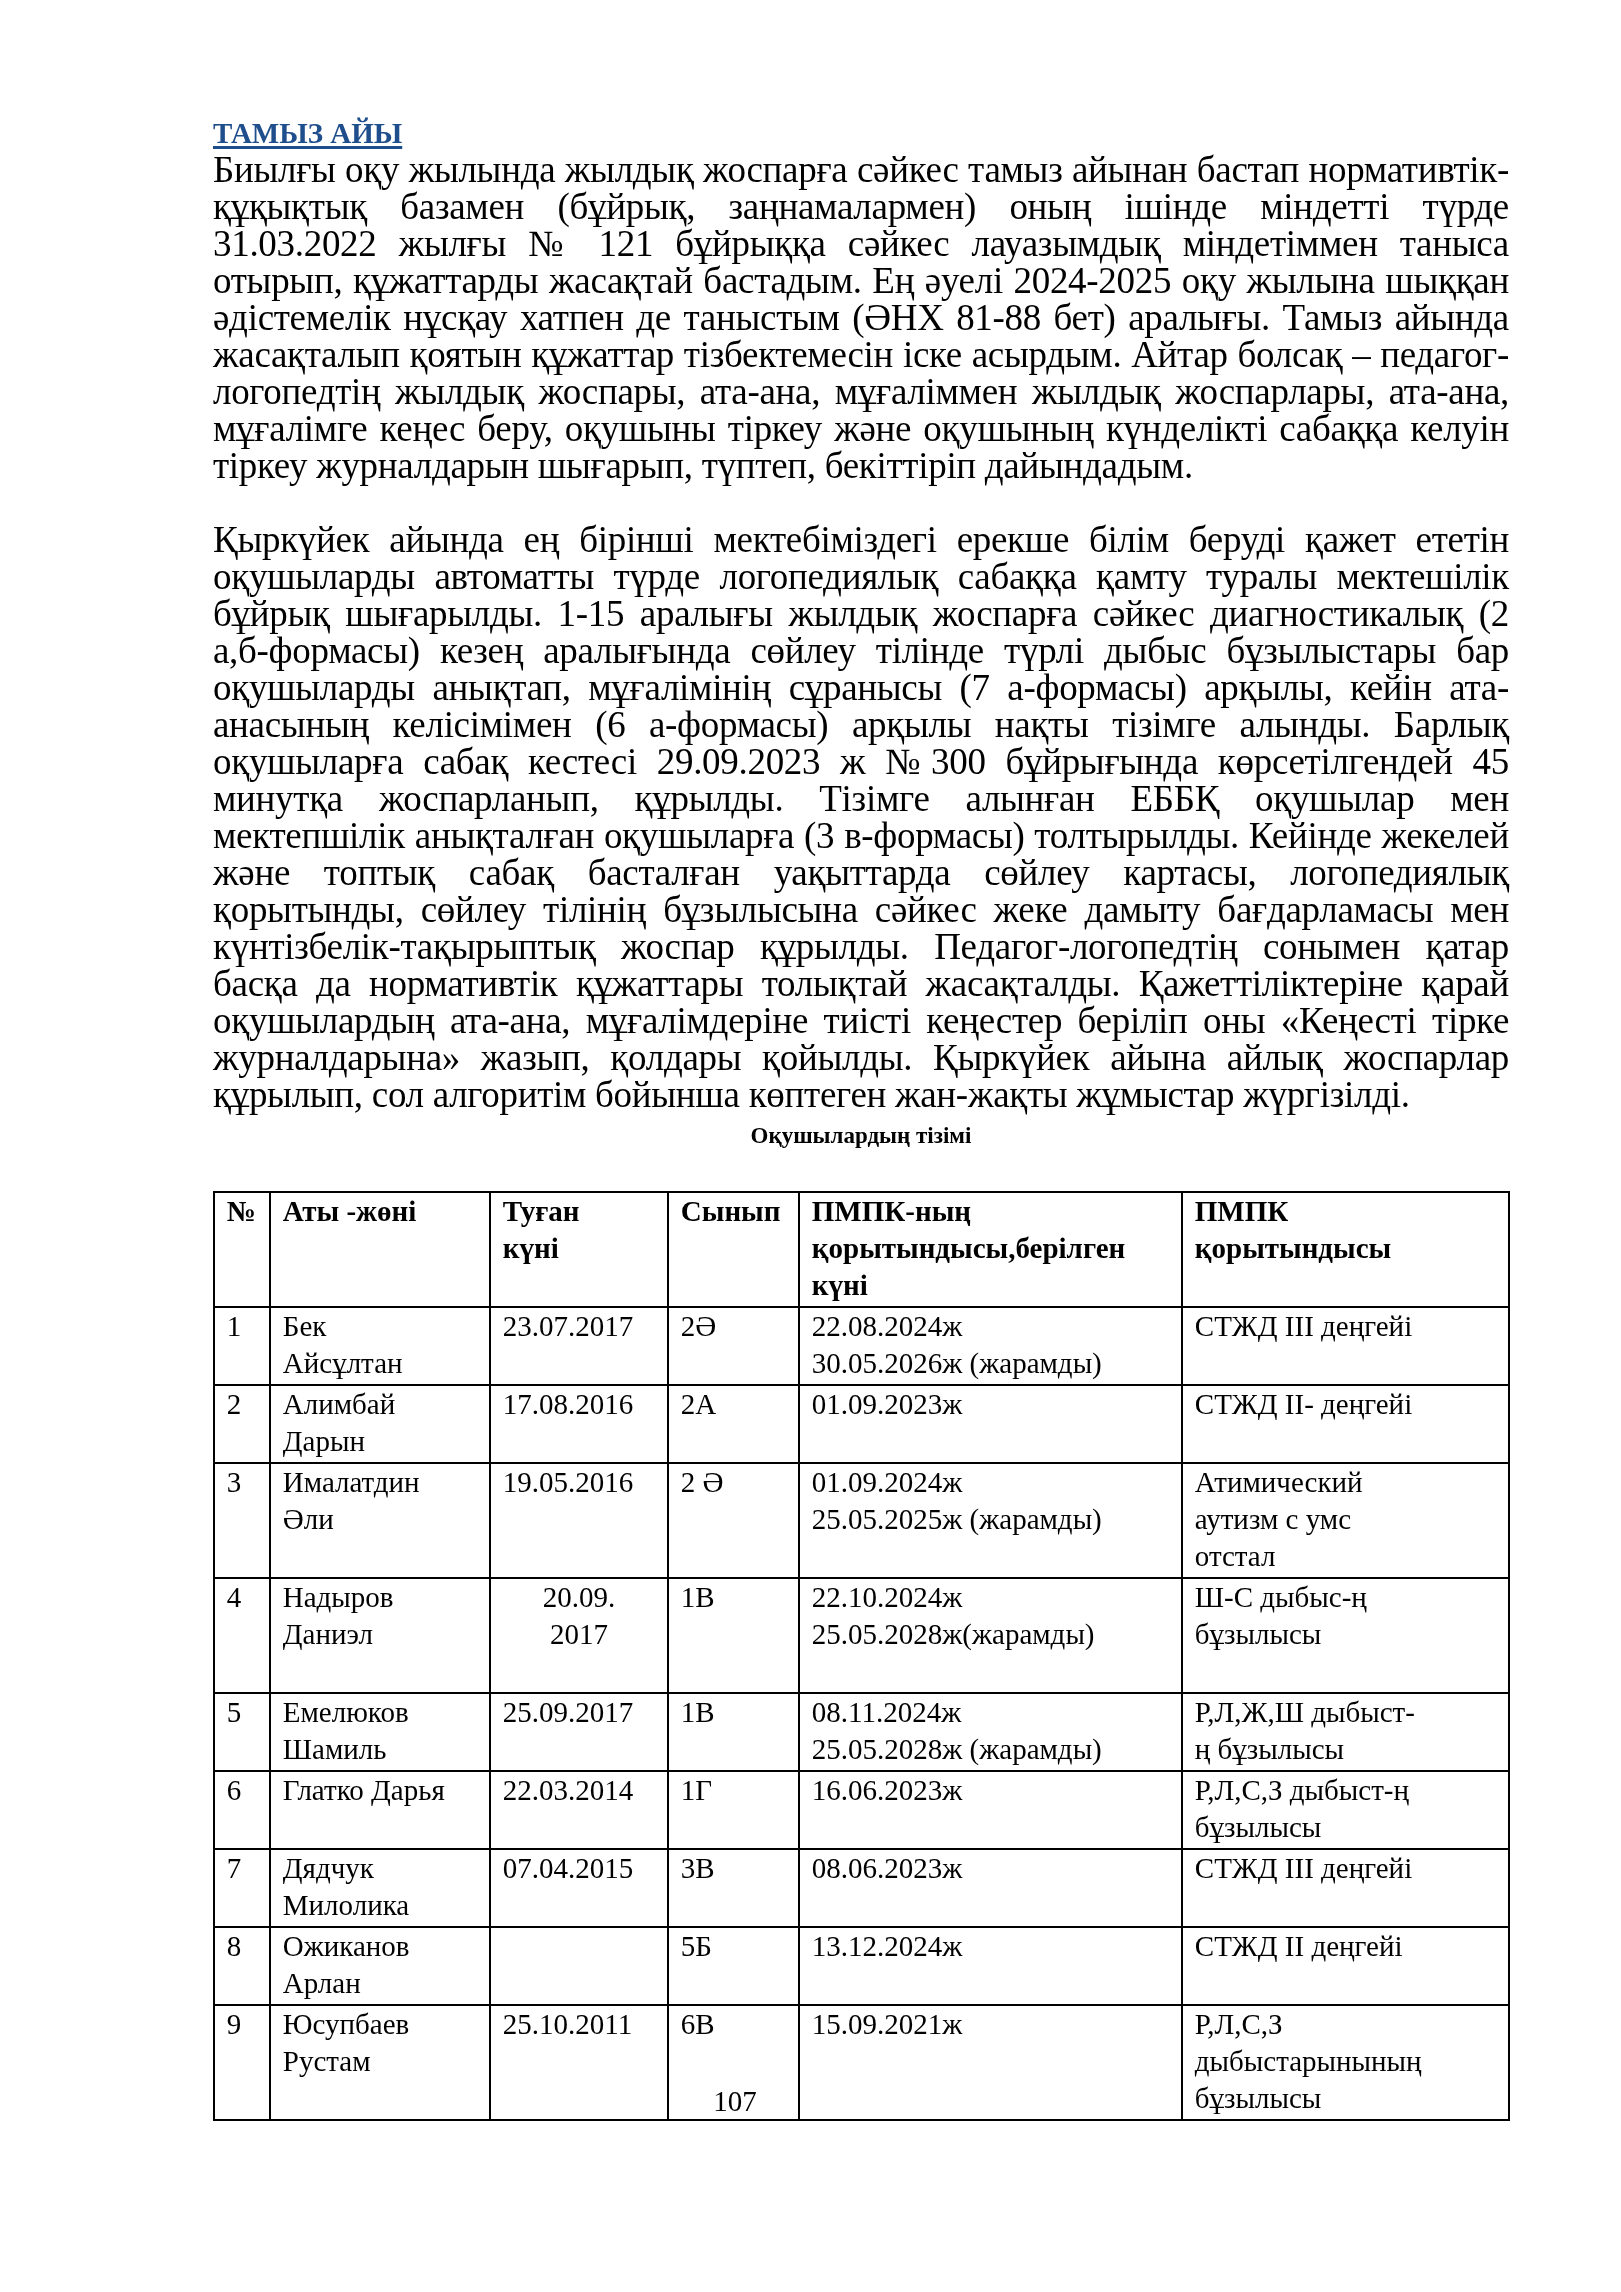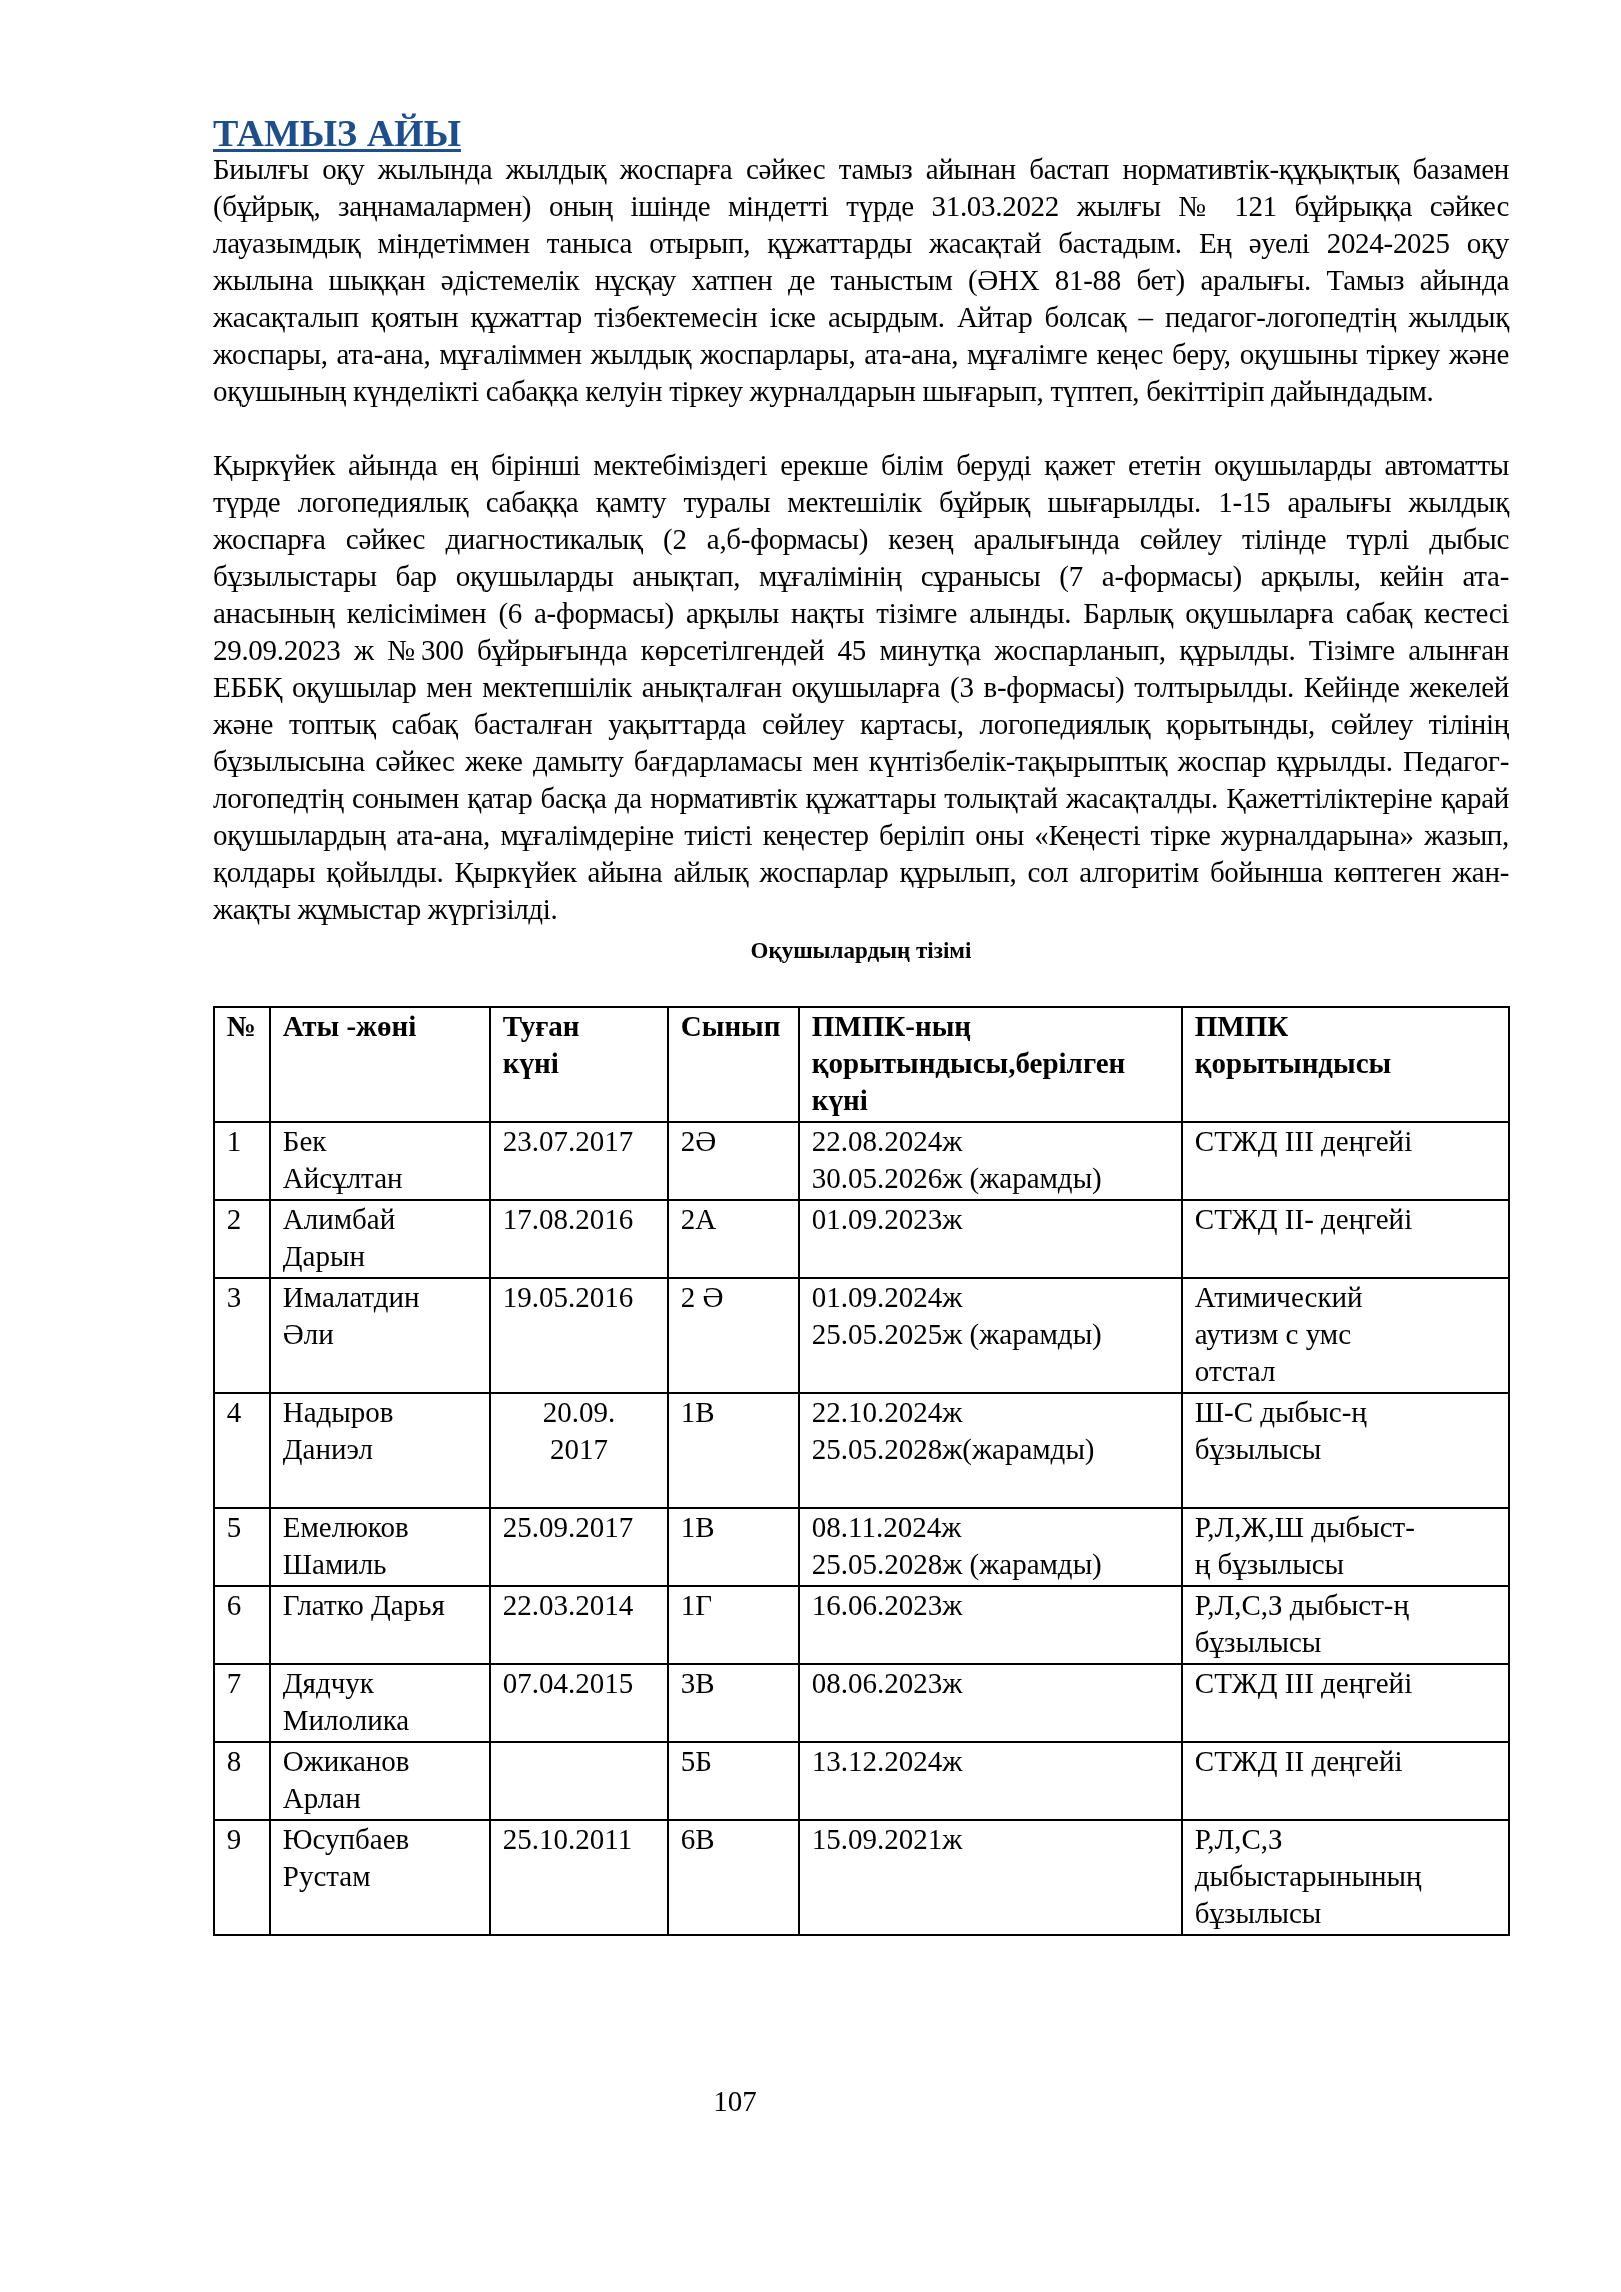--- a/index.html
+++ b/index.html
@@ -12,30 +12,30 @@
   }
   .page {
     position: absolute;
     left: 213px;
     top: 116px;
     width: 1296px;
   }
   .section-title {
     font-family: "Liberation Serif", serif;
     font-weight: bold;
-    font-size: 38px;
+    font-size: 29px;
     color: #1f4e8c;
     text-decoration: underline;
     text-decoration-thickness: 2.9px;
     text-underline-offset: 2.9px;
     line-height: 35px;
     margin: 0;
   }
   .para {
-    font-size: 29px;
+    font-size: 37px;
     line-height: 37px;
     text-align: justify;
     margin: 0;
     letter-spacing: -0.3px;
   }
   .gap { height: 37px; }
   .table-title {
     text-align: center;
     font-weight: bold;
     font-size: 23px;

